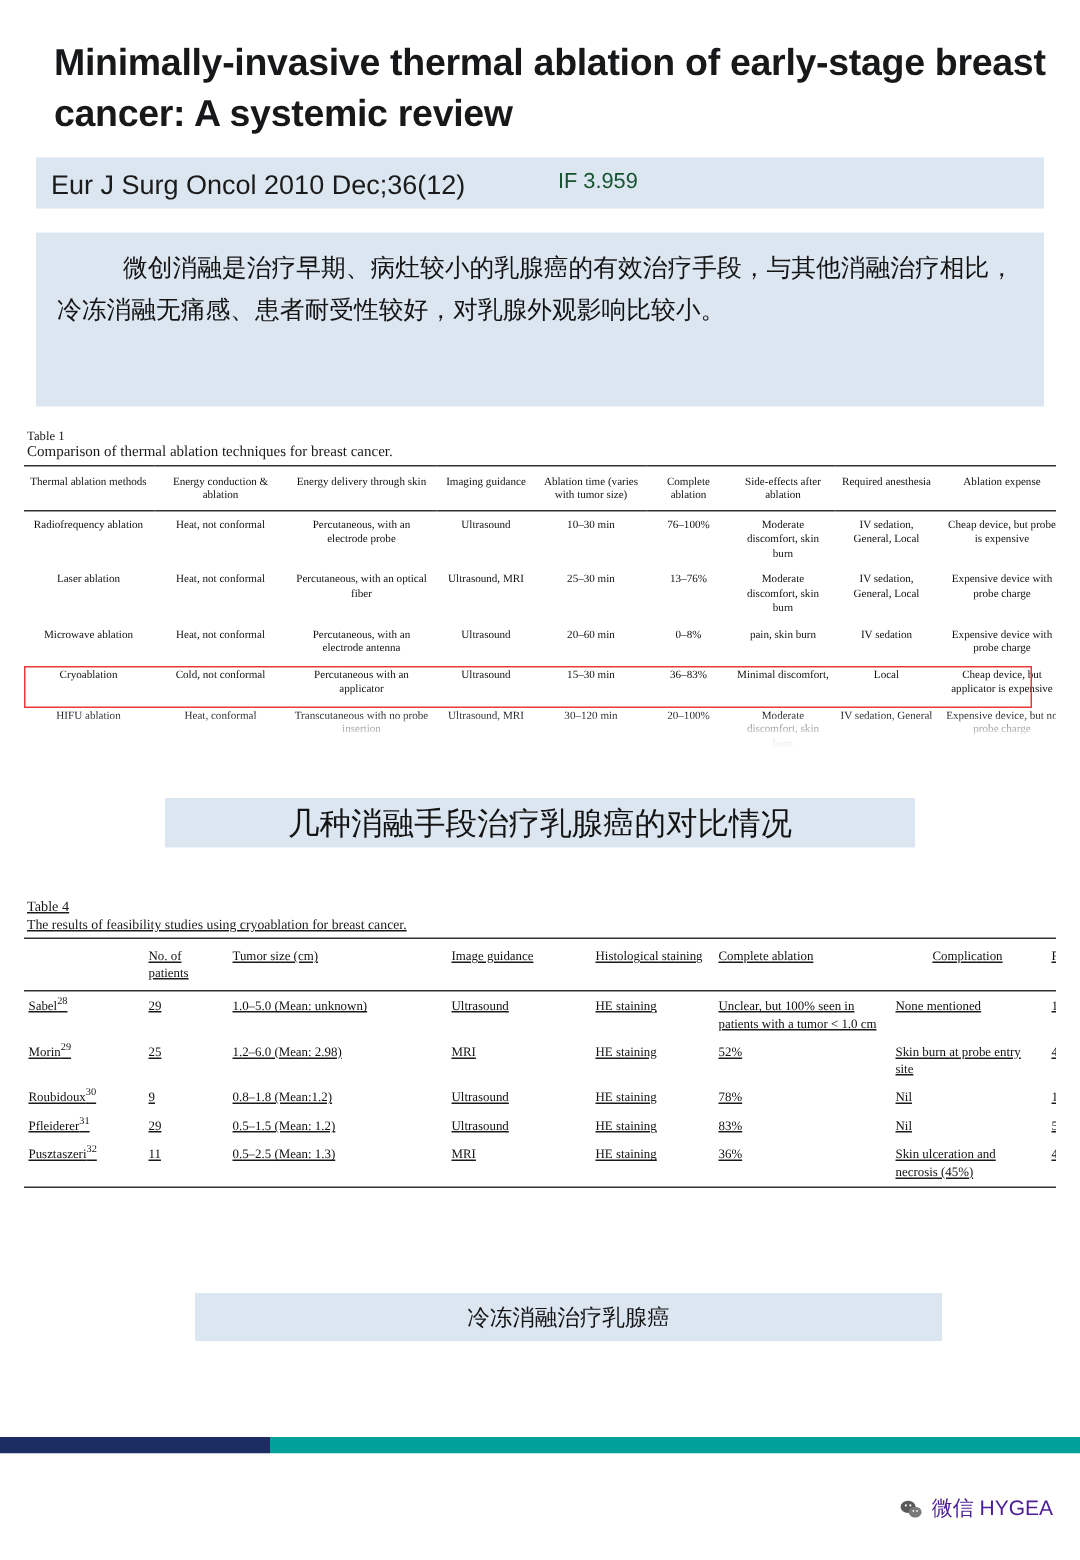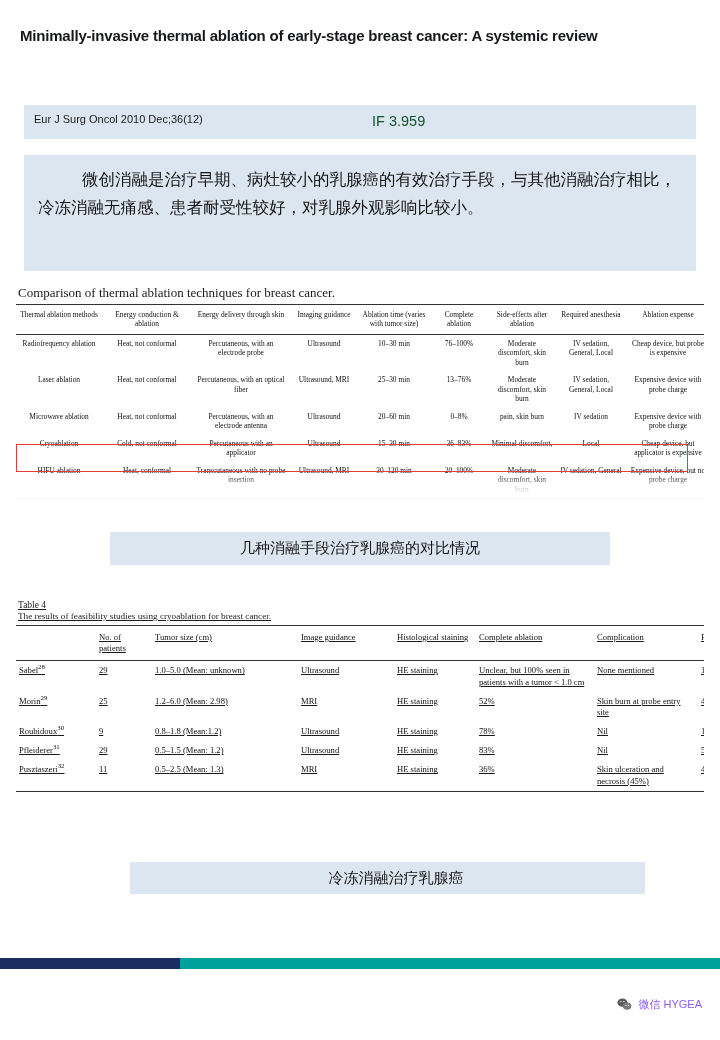--- a/index.html
+++ b/index.html
@@ -18,45 +18,45 @@
   .slide {
     position: relative;
     width: 720px;
     height: 1040px;
     box-sizing: border-box;
   }
 
   
   .title {
     position: absolute;
-    left: 20px;
+    left: 36px;
     top: 26px;
     width: 676px;
-    font-size: 15px;
+    font-size: 25px;
     font-weight: bold;
     line-height: 1.35;
     color: #17181a;
     letter-spacing: -0.2px;
   }
 
   
   .journal-band {
     position: absolute;
     left: 24px;
     top: 105px;
     width: 672px;
     height: 34px;
     background: #dce6f1;
     box-sizing: border-box;
   }
   .journal-band .jtext {
     position: absolute;
     left: 10px;
     top: 8px;
-    font-size: 11px;
+    font-size: 18px;
     color: #1b1b1b;
   }
   .journal-band .jif {
     position: absolute;
     left: 348px;
     top: 8px;
     font-size: 14.5px;
     color: #14532d;
   }
 
@@ -86,21 +86,21 @@
     overflow: hidden;
     background: #ffffff;
     font-family: "Liberation Serif", serif;
   }
   .fig1 .cap-num {
     font-size: 8.5px;
     color: #1a1a1a;
     margin: 0 0 1px 2px;
   }
   .fig1 .cap-txt {
-    font-size: 13px;
+    font-size: 10px;
     color: #1a1a1a;
     margin: 0 0 3px 2px;
   }
   table.t1 {
     border-collapse: collapse;
     width: 684px;
     table-layout: fixed;
     font-size: 7.4px;
     color: #111;
   }
@@ -152,21 +152,21 @@
   .capband1 {
     position: absolute;
     left: 110px;
     top: 532px;
     width: 500px;
     height: 33px;
     background: #dce6f1;
     display: flex;
     align-items: center;
     justify-content: center;
-    font-size: 15px;
+    font-size: 21px;
     color: #141414;
   }
 
   
   .fig2 {
     position: absolute;
     left: 16px;
     top: 600px;
     width: 688px;
     height: 235px;
@@ -207,38 +207,37 @@
   }
   table.t4 tbody tr:last-child td {
     border-bottom: 1.1px solid #333;
   }
   .t4 .d0 { width: 72px; }
   .t4 .d1 { width: 48px; }
   .t4 .d2 { width: 138px; }
   .t4 .d3 { width: 88px; }
   .t4 .d4 { width: 74px; }
   .t4 .d5 { width: 110px; }
-  .t4 .d6 { width: 96px; }
+  .t4 .d6 { width: 96px; text-align: center; }
   .t4 .d7 { width: 58px; }
   sup { font-size: 80%; vertical-align: super; line-height: 0; }
 
   
   .capband2 {
     position: absolute;
     left: 130px;
     top: 862px;
     width: 498px;
     height: 32px;
     background: #dce6f1;
     display: flex;
     align-items: center;
     justify-content: center;
     font-size: 15px;
     color: #141414;
-    padding-left: 17px;
   }
 
   
   .footer-bar {
     position: absolute;
     left: 0;
     top: 958px;
     width: 720px;
     height: 11px;
     display: flex;
@@ -269,40 +268,41 @@
     vertical-align: super;
     font-family: "Liberation Sans", sans-serif;
   }
   .wechat {
     position: absolute;
     right: 18px;
     top: 997px;
     display: flex;
     align-items: center;
     gap: 6px;
-    font-size: 11px;
-    color: #8b5cf6;
+    font-size: 14px;
+    color: #4c1d95;
   }
   .wechat svg { display: block; }
 </style>
 </head>
 <body>
 
 <div class="slide">
 
   <div class="title">Minimally-invasive thermal ablation of early-stage breast cancer: A systemic review</div>
 
   <div class="journal-band">
     <span class="jtext">Eur J Surg Oncol 2010 Dec;36(12)</span>
     <span class="jif">IF 3.959</span>
   </div>
 
   <div class="summary">微创消融是治疗早期、病灶较小的乳腺癌的有效治疗手段，与其他消融治疗相比，冷冻消融无痛感、患者耐受性较好，对乳腺外观影响比较小。</div>
 
   <div class="fig1">
+    <div class="cap-num">Table 1</div>
     <div class="cap-txt">Comparison of thermal ablation techniques for breast cancer.</div>
     <table class="t1">
       <thead>
         <tr>
           <th class="c0">Thermal ablation methods</th>
           <th class="c1">Energy conduction &amp; ablation</th>
           <th class="c2">Energy delivery through skin</th>
           <th class="c3">Imaging guidance</th>
           <th class="c4">Ablation time (varies with tumor size)</th>
           <th class="c5">Complete ablation</th>

